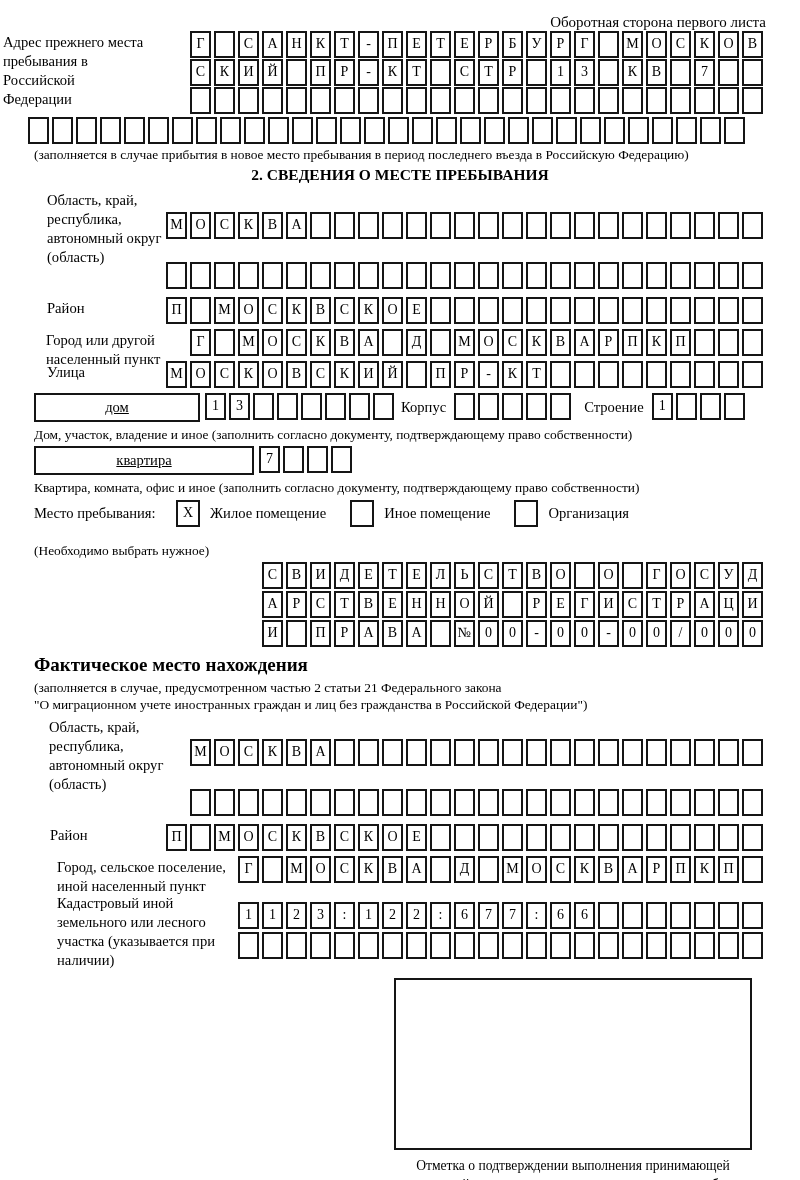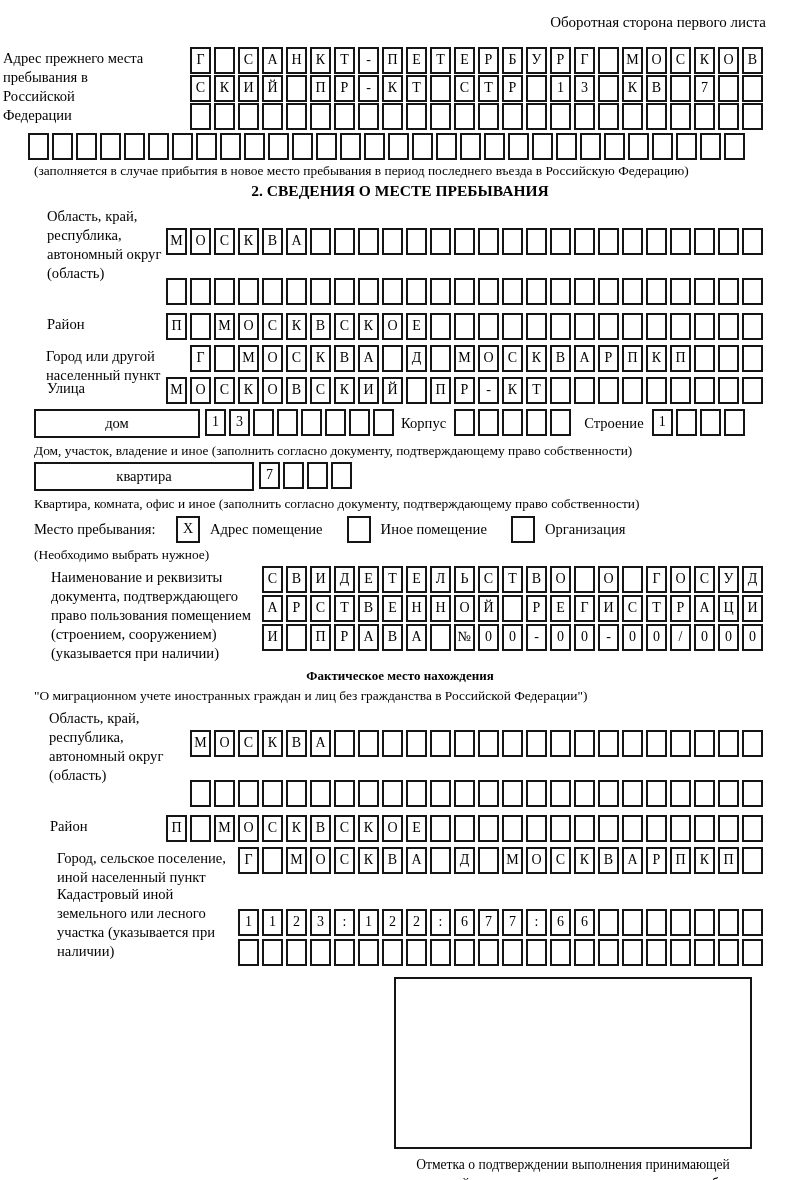--- a/index.html
+++ b/index.html
@@ -1,53 +1,53 @@
 <!DOCTYPE html>
 <html><head>
 <meta charset="utf-8">
 <style>
   html,body{margin:0;padding:0;background:#fff;}
   .page{
     position:relative;width:800px;height:1180px;box-sizing:border-box;
     padding:14px 34px 0 34px;background:#fff;color:#000;
     font-family:"Liberation Serif","DejaVu Serif",serif;overflow:hidden;
   }
-  .header-note{text-align:right;font-size:15px;margin-bottom:16px;}
+  .header-note{text-align:right;font-size:15px;}
   .h2{text-align:center;font-weight:bold;font-size:15.5px;margin:2px 0 5px 0;}
-  .h3{text-align:center;font-weight:bold;font-size:13px;margin:5px 0 3px 0;}
+  .h3{font-weight:bold;font-size:19px;margin:5px 0 3px 0;}
   .caption{font-size:13.4px;line-height:17px;}
   .caption.center{}
   .caption.mb{margin-bottom:3px;}
   .field{display:flex;align-items:flex-start;margin-bottom:2px;justify-content:flex-end;}
   .field.tight{height:30px;}
   .flabel{flex:none;font-size:14.6px;line-height:19px;padding-top:2px;}
   .rows{flex:none;}
   .boxrow{white-space:nowrap;height:27px;margin-bottom:3px;}
   .boxrow.p28{margin-bottom:1px;padding-left:46px;}
   .boxrow.p33{margin-bottom:6px;margin-top:23px;}
   .cbox{
     display:inline-block;box-sizing:border-box;width:21px;height:27px;
     border:2px solid #151515;margin-right:3px;text-align:center;
     font-size:14px;line-height:22px;vertical-align:top;background:#fff;
   }
   .fullrow{margin-left:-6px;margin-bottom:2px;}
   .labelbox{
     box-sizing:border-box;border:2px solid #151515;height:29px;flex:none;
-    text-align:center;font-size:14.6px;line-height:25px;background:#fff;
+    text-align:center;font-size:14.6px;line-height:25px;background:#fff;text-decoration:underline;
   }
   .inline-row{display:flex;align-items:flex-start;margin-bottom:3px;}
   .inline-label{flex:none;font-size:14.6px;line-height:28px;}
-  .stay-row{display:flex;align-items:flex-start;margin:4px 0 2px 0;height:28px;}
+  .stay-row{display:flex;align-items:flex-start;margin:4px 0 14px 0;height:28px;}
   .stay-label{flex:none;font-size:14.6px;line-height:27px;width:142px;}
   .options{display:flex;align-items:flex-start;}
   .option{display:flex;align-items:flex-start;margin-right:24px;}
   .cbox.check{width:24px;flex:none;margin-right:10px;}
   .optlabel{font-size:14.6px;line-height:27px;}
   .doc-rows .boxrow{margin-bottom:2px;}
-  .cad-rows{margin-top:26px;}
+  .cad-rows{margin-top:10px;}
   .stamp-col{width:358px;margin-left:auto;margin-right:14px;margin-top:8px;}
   .stamp-box{box-sizing:border-box;width:358px;height:172px;border:2px solid #151515;background:#fff;}
   .stamp-note{margin-top:6px;text-align:center;font-size:13.6px;line-height:19px;}
 </style>
 </head>
 <body>
 
 <div class="page">
 
   <div class="header-note">Оборотная сторона первого листа</div>
@@ -102,44 +102,44 @@
     <div class="labelbox" style="width:220px">квартира</div>
     <div class="boxrow" style="margin-left:5px"><span class="cbox">7</span><span class="cbox"></span><span class="cbox"></span><span class="cbox"></span></div>
   </div>
   <div class="caption mb">Квартира, комната, офис и иное (заполнить согласно документу, подтверждающему право собственности)</div>
 
   <div class="stay-row">
     <div class="stay-label">Место пребывания:</div>
     <div class="options">
         <div class="option">
           <span class="cbox check">X</span>
-          <span class="optlabel">Адрес помещение</span>
+          <span class="optlabel">Жилое помещение</span>
         </div>
         <div class="option">
           <span class="cbox check"></span>
           <span class="optlabel">Иное помещение</span>
         </div>
         <div class="option">
           <span class="cbox check"></span>
           <span class="optlabel">Организация</span>
         </div>
       </div>
   </div>
   <div class="caption center mb">(Необходимо выбрать нужное)</div>
 
   <div class="field">
-    <div class="flabel" style="width:211px">Наименование и реквизиты документа, подтверждающего право пользования помещением (строением, сооружением) (указывается при наличии)</div>
     <div class="rows doc-rows">
       <div class="boxrow"><span class="cbox">С</span><span class="cbox">В</span><span class="cbox">И</span><span class="cbox">Д</span><span class="cbox">Е</span><span class="cbox">Т</span><span class="cbox">Е</span><span class="cbox">Л</span><span class="cbox">Ь</span><span class="cbox">С</span><span class="cbox">Т</span><span class="cbox">В</span><span class="cbox">О</span><span class="cbox"></span><span class="cbox">О</span><span class="cbox"></span><span class="cbox">Г</span><span class="cbox">О</span><span class="cbox">С</span><span class="cbox">У</span><span class="cbox">Д</span></div>
       <div class="boxrow"><span class="cbox">А</span><span class="cbox">Р</span><span class="cbox">С</span><span class="cbox">Т</span><span class="cbox">В</span><span class="cbox">Е</span><span class="cbox">Н</span><span class="cbox">Н</span><span class="cbox">О</span><span class="cbox">Й</span><span class="cbox"></span><span class="cbox">Р</span><span class="cbox">Е</span><span class="cbox">Г</span><span class="cbox">И</span><span class="cbox">С</span><span class="cbox">Т</span><span class="cbox">Р</span><span class="cbox">А</span><span class="cbox">Ц</span><span class="cbox">И</span></div>
       <div class="boxrow"><span class="cbox">И</span><span class="cbox"></span><span class="cbox">П</span><span class="cbox">Р</span><span class="cbox">А</span><span class="cbox">В</span><span class="cbox">А</span><span class="cbox"></span><span class="cbox">№</span><span class="cbox">0</span><span class="cbox">0</span><span class="cbox">-</span><span class="cbox">0</span><span class="cbox">0</span><span class="cbox">-</span><span class="cbox">0</span><span class="cbox">0</span><span class="cbox">/</span><span class="cbox">0</span><span class="cbox">0</span><span class="cbox">0</span></div>
     </div>
   </div>
 
   <div class="h3">Фактическое место нахождения</div>
+  <div class="caption center">(заполняется в случае, предусмотренном частью 2 статьи 21 Федерального закона</div>
   <div class="caption center mb">"О миграционном учете иностранных граждан и лиц без гражданства в Российской Федерации")</div>
 
   <div class="field">
     <div class="flabel" style="width:141px">Область, край, республика, автономный округ (область)</div>
     <div class="rows">
       <div class="boxrow p33"><span class="cbox">М</span><span class="cbox">О</span><span class="cbox">С</span><span class="cbox">К</span><span class="cbox">В</span><span class="cbox">А</span><span class="cbox"></span><span class="cbox"></span><span class="cbox"></span><span class="cbox"></span><span class="cbox"></span><span class="cbox"></span><span class="cbox"></span><span class="cbox"></span><span class="cbox"></span><span class="cbox"></span><span class="cbox"></span><span class="cbox"></span><span class="cbox"></span><span class="cbox"></span><span class="cbox"></span><span class="cbox"></span><span class="cbox"></span><span class="cbox"></span></div>
       <div class="boxrow p33"><span class="cbox"></span><span class="cbox"></span><span class="cbox"></span><span class="cbox"></span><span class="cbox"></span><span class="cbox"></span><span class="cbox"></span><span class="cbox"></span><span class="cbox"></span><span class="cbox"></span><span class="cbox"></span><span class="cbox"></span><span class="cbox"></span><span class="cbox"></span><span class="cbox"></span><span class="cbox"></span><span class="cbox"></span><span class="cbox"></span><span class="cbox"></span><span class="cbox"></span><span class="cbox"></span><span class="cbox"></span><span class="cbox"></span><span class="cbox"></span></div>
     </div>
   </div>
 

